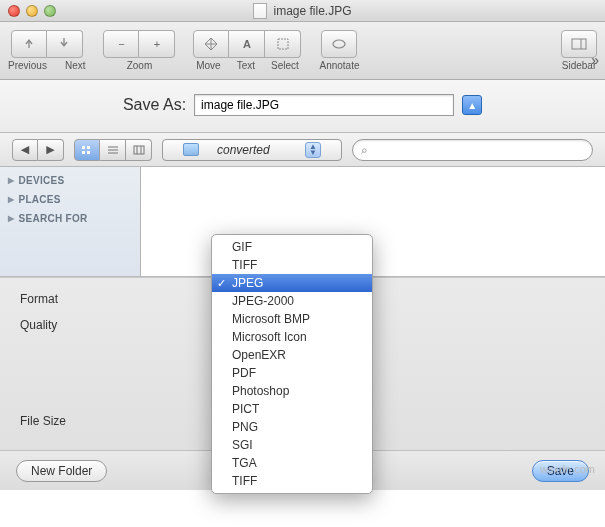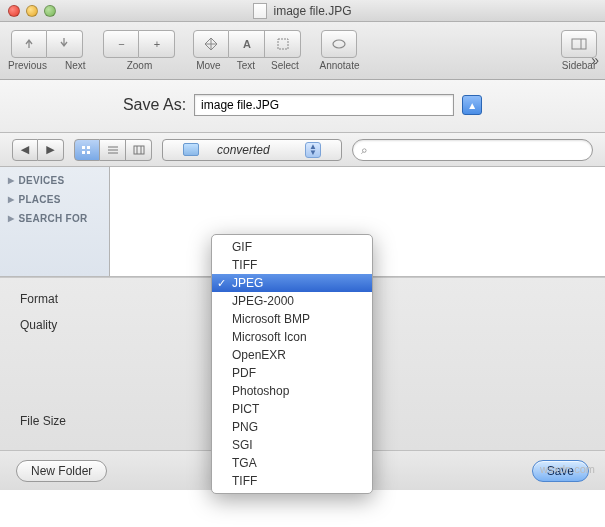--- a/index.html
+++ b/index.html
@@ -35,21 +35,21 @@
   .navseg .navbtn:first-child{border-radius:4px 0 0 4px;} .navseg .navbtn:last-child{border-radius:0 4px 4px 0; border-left:none;}
   .navbtn.mid{border-left:none;}
   .navbtn.active{background:linear-gradient(#b9d3f6,#7aa9e6);}
   .pathsel { flex:0 0 180px; height:22px; background:linear-gradient(#fdfdfd,#e5e5e5); border:1px solid #9a9a9a; border-radius:4px; display:flex; align-items:center; padding:0 20px; gap:18px; font-size:12px;font-style:italic;}
   .foldericon{width:16px;height:13px;background:linear-gradient(#bfe0ff,#8bb8e8);border:1px solid #6a9ad0;border-radius:2px;}
   .selarrows{margin-left:auto;width:16px;height:16px;background:linear-gradient(#d7e8ff,#a7c6f0);border:1px solid #7ba3d8;border-radius:3px;display:flex;align-items:center;justify-content:center;color:#4a6ea8;font-size:8px;line-height:6px;flex-direction:column;}
   .searchfield{flex:1; height:22px; border:1px solid #9a9a9a; border-radius:11px; background:#fff; display:flex; align-items:center; padding:0 8px; box-shadow:inset 0 1px 2px rgba(0,0,0,.12);}
   .magnify{font-size:12px;color:#888; margin-right:4px;}
   
   .browser { display:flex; height:110px; border-bottom:1px solid #bbb; background:#fff; }
-  .sidebar { width:110px; background:linear-gradient(#e8edf3,#dde4ed); border-right:1px solid #b3b3b3; padding:4px 0; }
+  .sidebar { width:141px; background:linear-gradient(#e8edf3,#dde4ed); border-right:1px solid #b3b3b3; padding:4px 0; }
   .sidehdr { display:flex; align-items:center; gap:4px; padding:4px 8px; font-size:10px; font-weight:bold; color:#6b7684; letter-spacing:.3px;}
   .sidehdr::before{content:"▶"; font-size:8px; color:#8a94a3;}
   .filearea{flex:1; background:#fff;}
   
   .options { background:linear-gradient(#eaeaea,#e0e0e0); padding:14px 20px 10px 20px; border-top:1px solid #c9c9c9; position:relative; }
   .optrow { display:flex; align-items:center; gap:8px; margin-bottom:12px; }
   .optlbl { width:180px; font-size:12px; }
   
   .footer { height:40px; background:linear-gradient(#eaeaea,#dcdcdc); display:flex; align-items:center; padding:0 16px; gap:8px; border-top:1px solid #c0c0c0; }
   .pushbtn { height:22px; padding:0 14px; border:1px solid #9a9a9a; border-radius:11px; background:linear-gradient(#fdfdfd,#e7e7e7); font-size:12px; display:flex; align-items:center; box-shadow:0 1px 0 rgba(255,255,255,.6) inset; }

